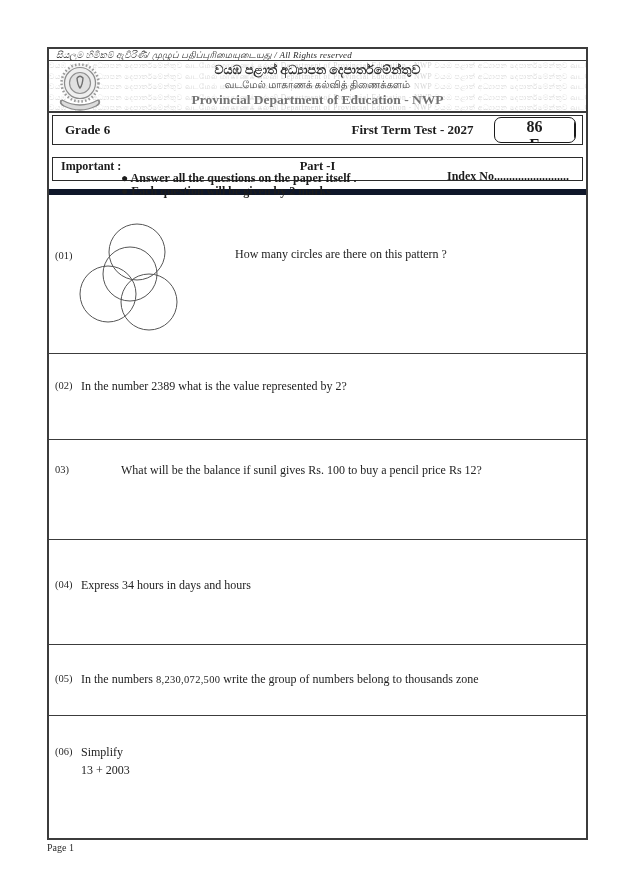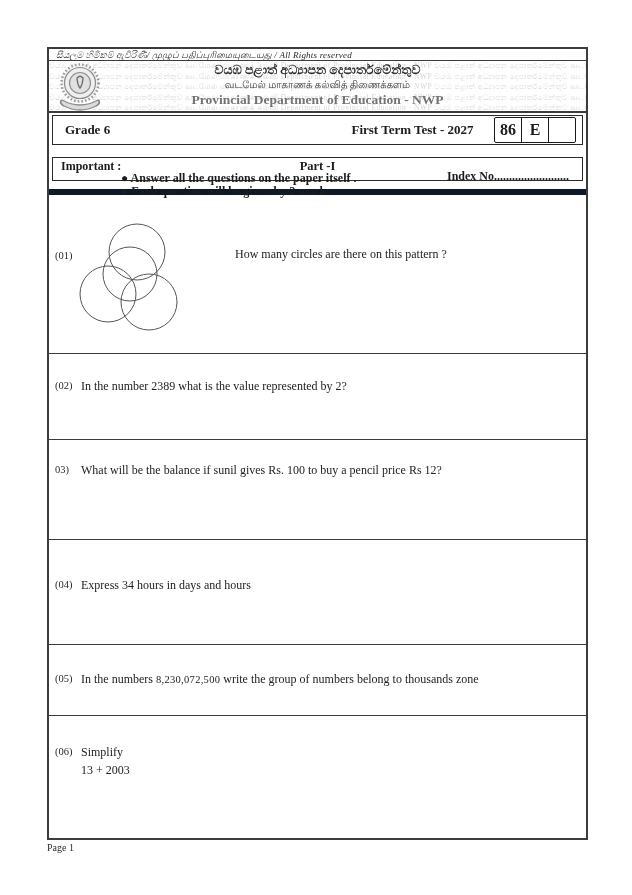--- a/index.html
+++ b/index.html
@@ -35,22 +35,23 @@
   
   .grade-row {
     position: relative; margin: 2px 3px 0 3px; height: 30px;
     border: 1.5px solid #2b2b2b; display: flex; align-items: center;
     font-weight: bold; font-size: 13px;
   }
   .grade-label { padding-left: 12px; width: 180px; }
   .test-title { flex: 1; text-align: center; padding-left: 10px; }
   .medium-box {
     position: absolute; right: 6px; top: 1px; height: 26px; width: 82px;
-    border: 1.5px solid #1a1a1a; border-radius: 2px; display: flex; overflow: hidden;
+    border: 1.5px solid #1a1a1a; border-radius: 7px; display: flex; overflow: hidden;
     background: #fff;
+    flex-direction: column;
   }
   .medium-cell {
     flex: 1; display: flex; align-items: center; justify-content: center;
     font-size: 16px; font-weight: bold; border-right: 1.5px solid #1a1a1a;
   }
   .medium-cell:last-child { border-right: none; }
 
   
   .math-box {
     position: relative; margin: 4px 3px 0 3px; height: 28px;
@@ -77,21 +78,21 @@
   .row-q1 { height: 159px; }
   .row-q2 { height: 86px; }
   .row-q3 { height: 100px; }
   .row-q4 { height: 105px; }
   .row-q5 { height: 71px; }
   .row-q6 { height: 83px; }
   .q-line { display: flex; }
   .q-label { margin-left: 6px; width: 26px; flex: none; font-size: 10.5px; padding-top: 1px; color: #2a2a2a; }
   .q-text { padding-right: 14px; }
   .row-q2 .q-line { padding-top: 25px; }
-  .row-q3 .q-line { padding-top: 23px; }
+  .row-q3 .q-line { padding-top: 23px; gap: 40px; }
   .row-q4 .q-line { padding-top: 38px; }
   .row-q5 .q-line { padding-top: 27px; }
   .row-q6 .q-line { padding-top: 29px; }
   .q1-label { position: absolute; left: 6px; top: 55px; font-size: 10.5px; color: #2a2a2a; }
   .q1-circles { position: absolute; left: 30px; top: 24px; }
   .q1-text { position: absolute; left: 186px; top: 52px; }
   .q5-number { font-size: 10.5px; letter-spacing: .3px; }
   .q6-expression { margin-left: 32px; margin-top: 3px; }
 
   .page-footer {

